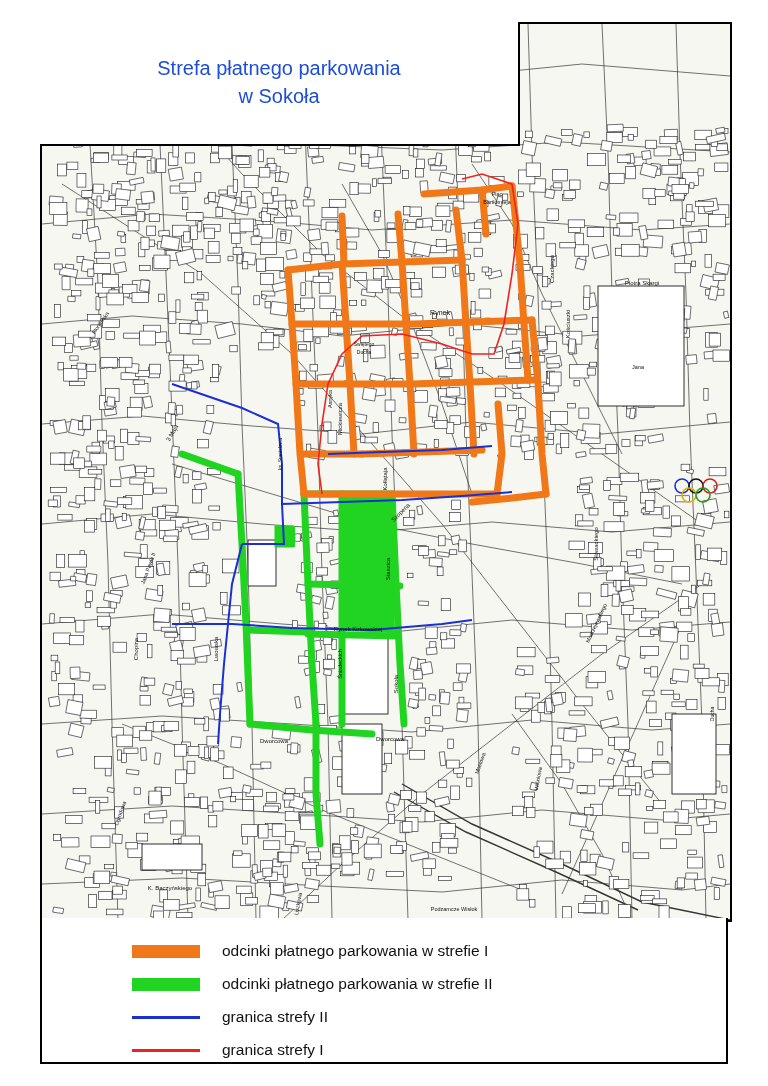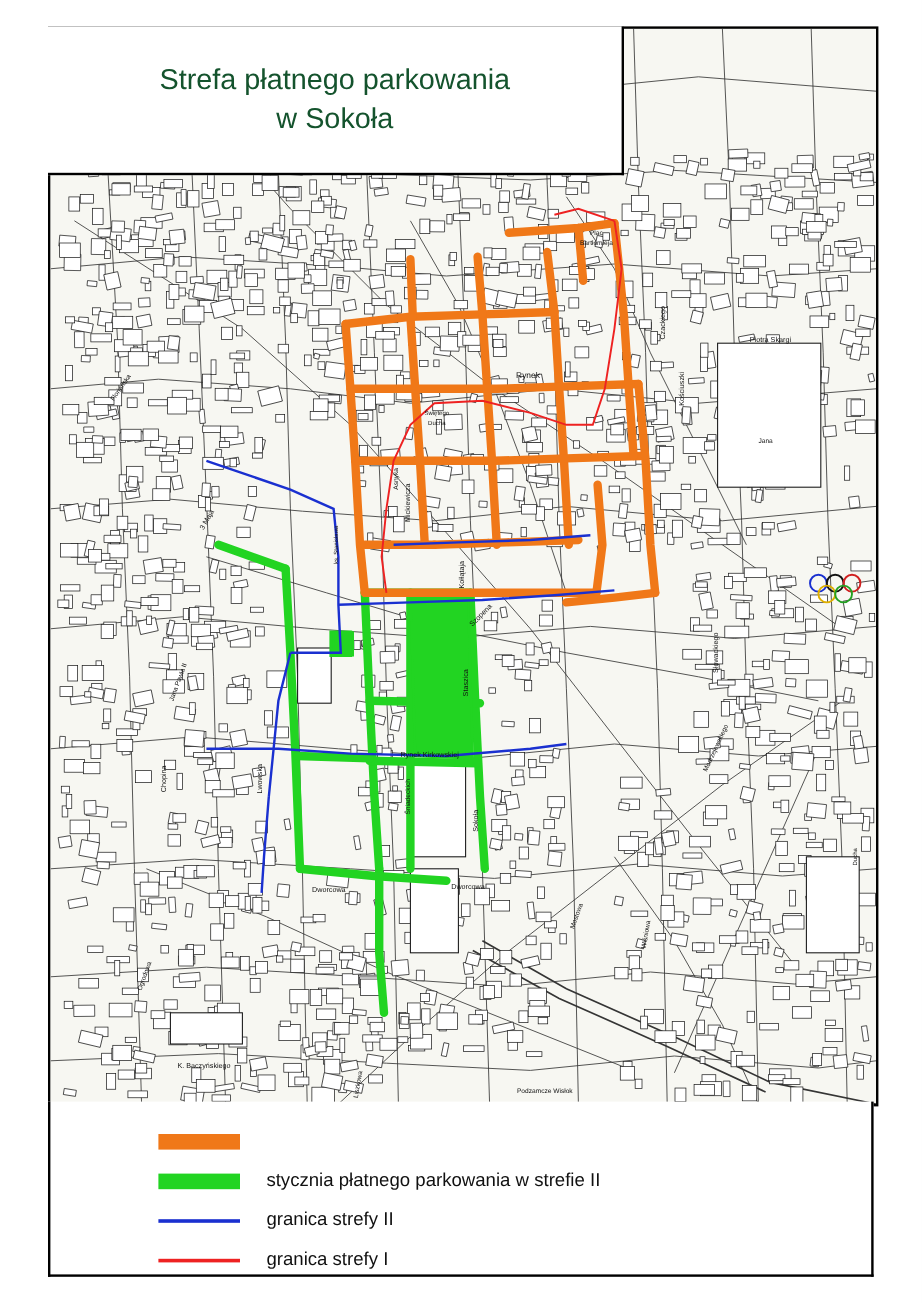--- a/index.html
+++ b/index.html
@@ -6,21 +6,21 @@
   body{width:768px;height:1086px;font-family:"Liberation Sans",sans-serif;}
   .page{position:relative;width:768px;height:1086px;background:#fff;overflow:hidden;}
 
   
   .map-frame{position:absolute;left:40px;top:22px;width:688px;height:896px;border:2px solid #000;background:#f7f7f2;overflow:hidden;}
   .map-canvas{position:absolute;inset:0;}
   .map-canvas svg{display:block;}
 
   
   .title-card{position:absolute;left:40px;top:22px;width:478px;height:122px;background:#ffffff;border-right:2px solid #000;border-bottom:2px solid #000;z-index:40;display:flex;flex-direction:column;align-items:center;justify-content:center;}
-  .title-card div{font-size:24px;color:#14532d;line-height:1.38;text-align:left;white-space:nowrap;}
+  .title-card div{font-size:20px;color:#1d4ed8;line-height:1.38;text-align:left;white-space:nowrap;}
 
   
   .legend{position:absolute;left:40px;top:918px;width:688px;height:146px;border:2px solid #000;border-top:none;background:#fff;z-index:40;box-sizing:border-box;padding:18px 0 0 90px;}
   .legend-row{display:flex;align-items:center;height:30px;margin-bottom:3px;}
   .swatch{width:68px;height:13px;margin-right:22px;flex:none;}
   .swatch.line{height:3px;}
   .legend-label{font-size:15.5px;color:#111;}
 </style>
 </head>
 <body>
@@ -1635,24 +1635,25 @@
   </div>
 
   <div class="title-card">
     <div>Strefa płatnego parkowania</div>
     <div>w Sokoła</div>
   </div>
 
   <div class="legend">
     <div class="legend-row">
       <span class="swatch" style="background: rgb(240, 120, 24);"></span>
+      <span class="legend-label">odcinki płatnego parkowania w strefie I</span>
     </div>
     <div class="legend-row">
       <span class="swatch" style="background: rgb(34, 212, 34);"></span>
-      <span class="legend-label">stycznia płatnego parkowania w strefie II</span>
+      <span class="legend-label">odcinki płatnego parkowania w strefie II</span>
     </div>
     <div class="legend-row">
       <span class="swatch line" style="background: rgb(26, 48, 208);"></span>
       <span class="legend-label">granica strefy II</span>
     </div>
     <div class="legend-row">
       <span class="swatch line" style="background: rgb(238, 34, 34);"></span>
       <span class="legend-label">granica strefy I</span>
     </div>
   </div>

